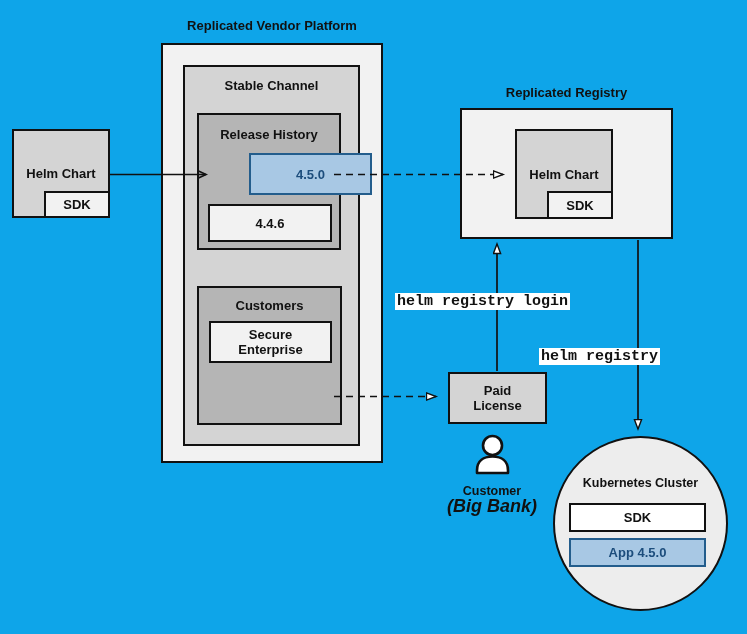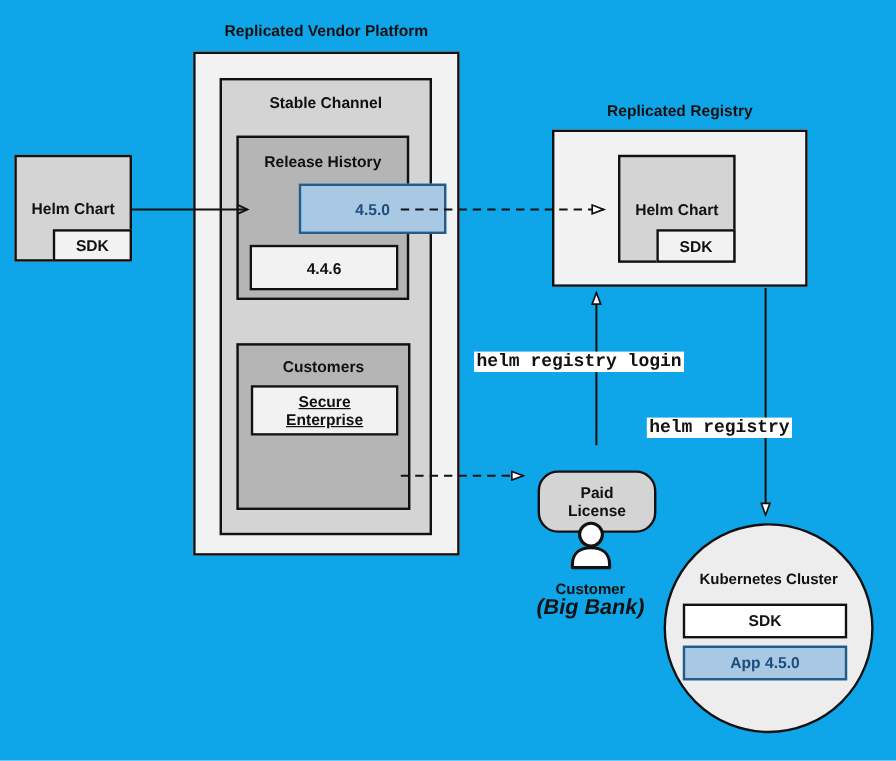--- a/index.html
+++ b/index.html
@@ -65,42 +65,42 @@
   <div class="box fill-light" style="left:208px; top:204px; width:124px; height:38px;">
     <div class="center-lbl lbl">4.4.6</div>
   </div>
 
   <div class="box fill-dark" style="left:197px; top:286px; width:145px; height:139px;">
     <div class="lbl hdr-lbl" style="top:10px;">Customers</div>
   </div>
 
   <div class="box fill-light" style="left:209px; top:321px; width:123px; height:42px;">
     <div class="center-lbl lbl">
-      <span class="wrap2" style="max-width:80px;text-decoration:underline;">Secure Enterprise</span>
+      <span class="wrap2" style="max-width:80px;">Secure Enterprise</span>
     </div>
   </div>
 
 
   <div class="box fill-mid" style="left:12px; top:129px; width:98px; height:89px;">
     <div class="center-lbl lbl">Helm Chart</div>
   </div>
   <div class="box fill-light" style="left:44px; top:191px; width:66px; height:27px;">
     <div class="center-lbl lbl">SDK</div>
   </div>
 
   <div class="lbl free-lbl" style="left:460px; top:85px; width:213px;">Replicated Registry</div>
   <div class="box fill-light" style="left:460px; top:108px; width:213px; height:131px;"></div>
   <div class="box fill-mid" style="left:515px; top:129px; width:98px; height:90px;">
     <div class="center-lbl lbl">Helm Chart</div>
   </div>
   <div class="box fill-light" style="left:547px; top:191px; width:66px; height:28px;">
     <div class="center-lbl lbl">SDK</div>
   </div>
 
-  <div class="box fill-mid" style="left:448px; top:392px; width:99px; height:52px;border-radius:17px;">
+  <div class="box fill-mid" style="left:448px; top:372px; width:99px; height:52px;">
     <div class="center-lbl lbl">
       <span class="wrap2" style="max-width:56px;">Paid License</span>
     </div>
   </div>
 
   <div class="free-lbl" style="left:442px; top:484px; width:100px;">
     <div class="lbl" style="font-size:12.5px; line-height:15px;">Customer</div>
     <div class="lbl" style="font-size:18px; line-height:15px;font-style:italic;">(Big Bank)</div>
   </div>
 

